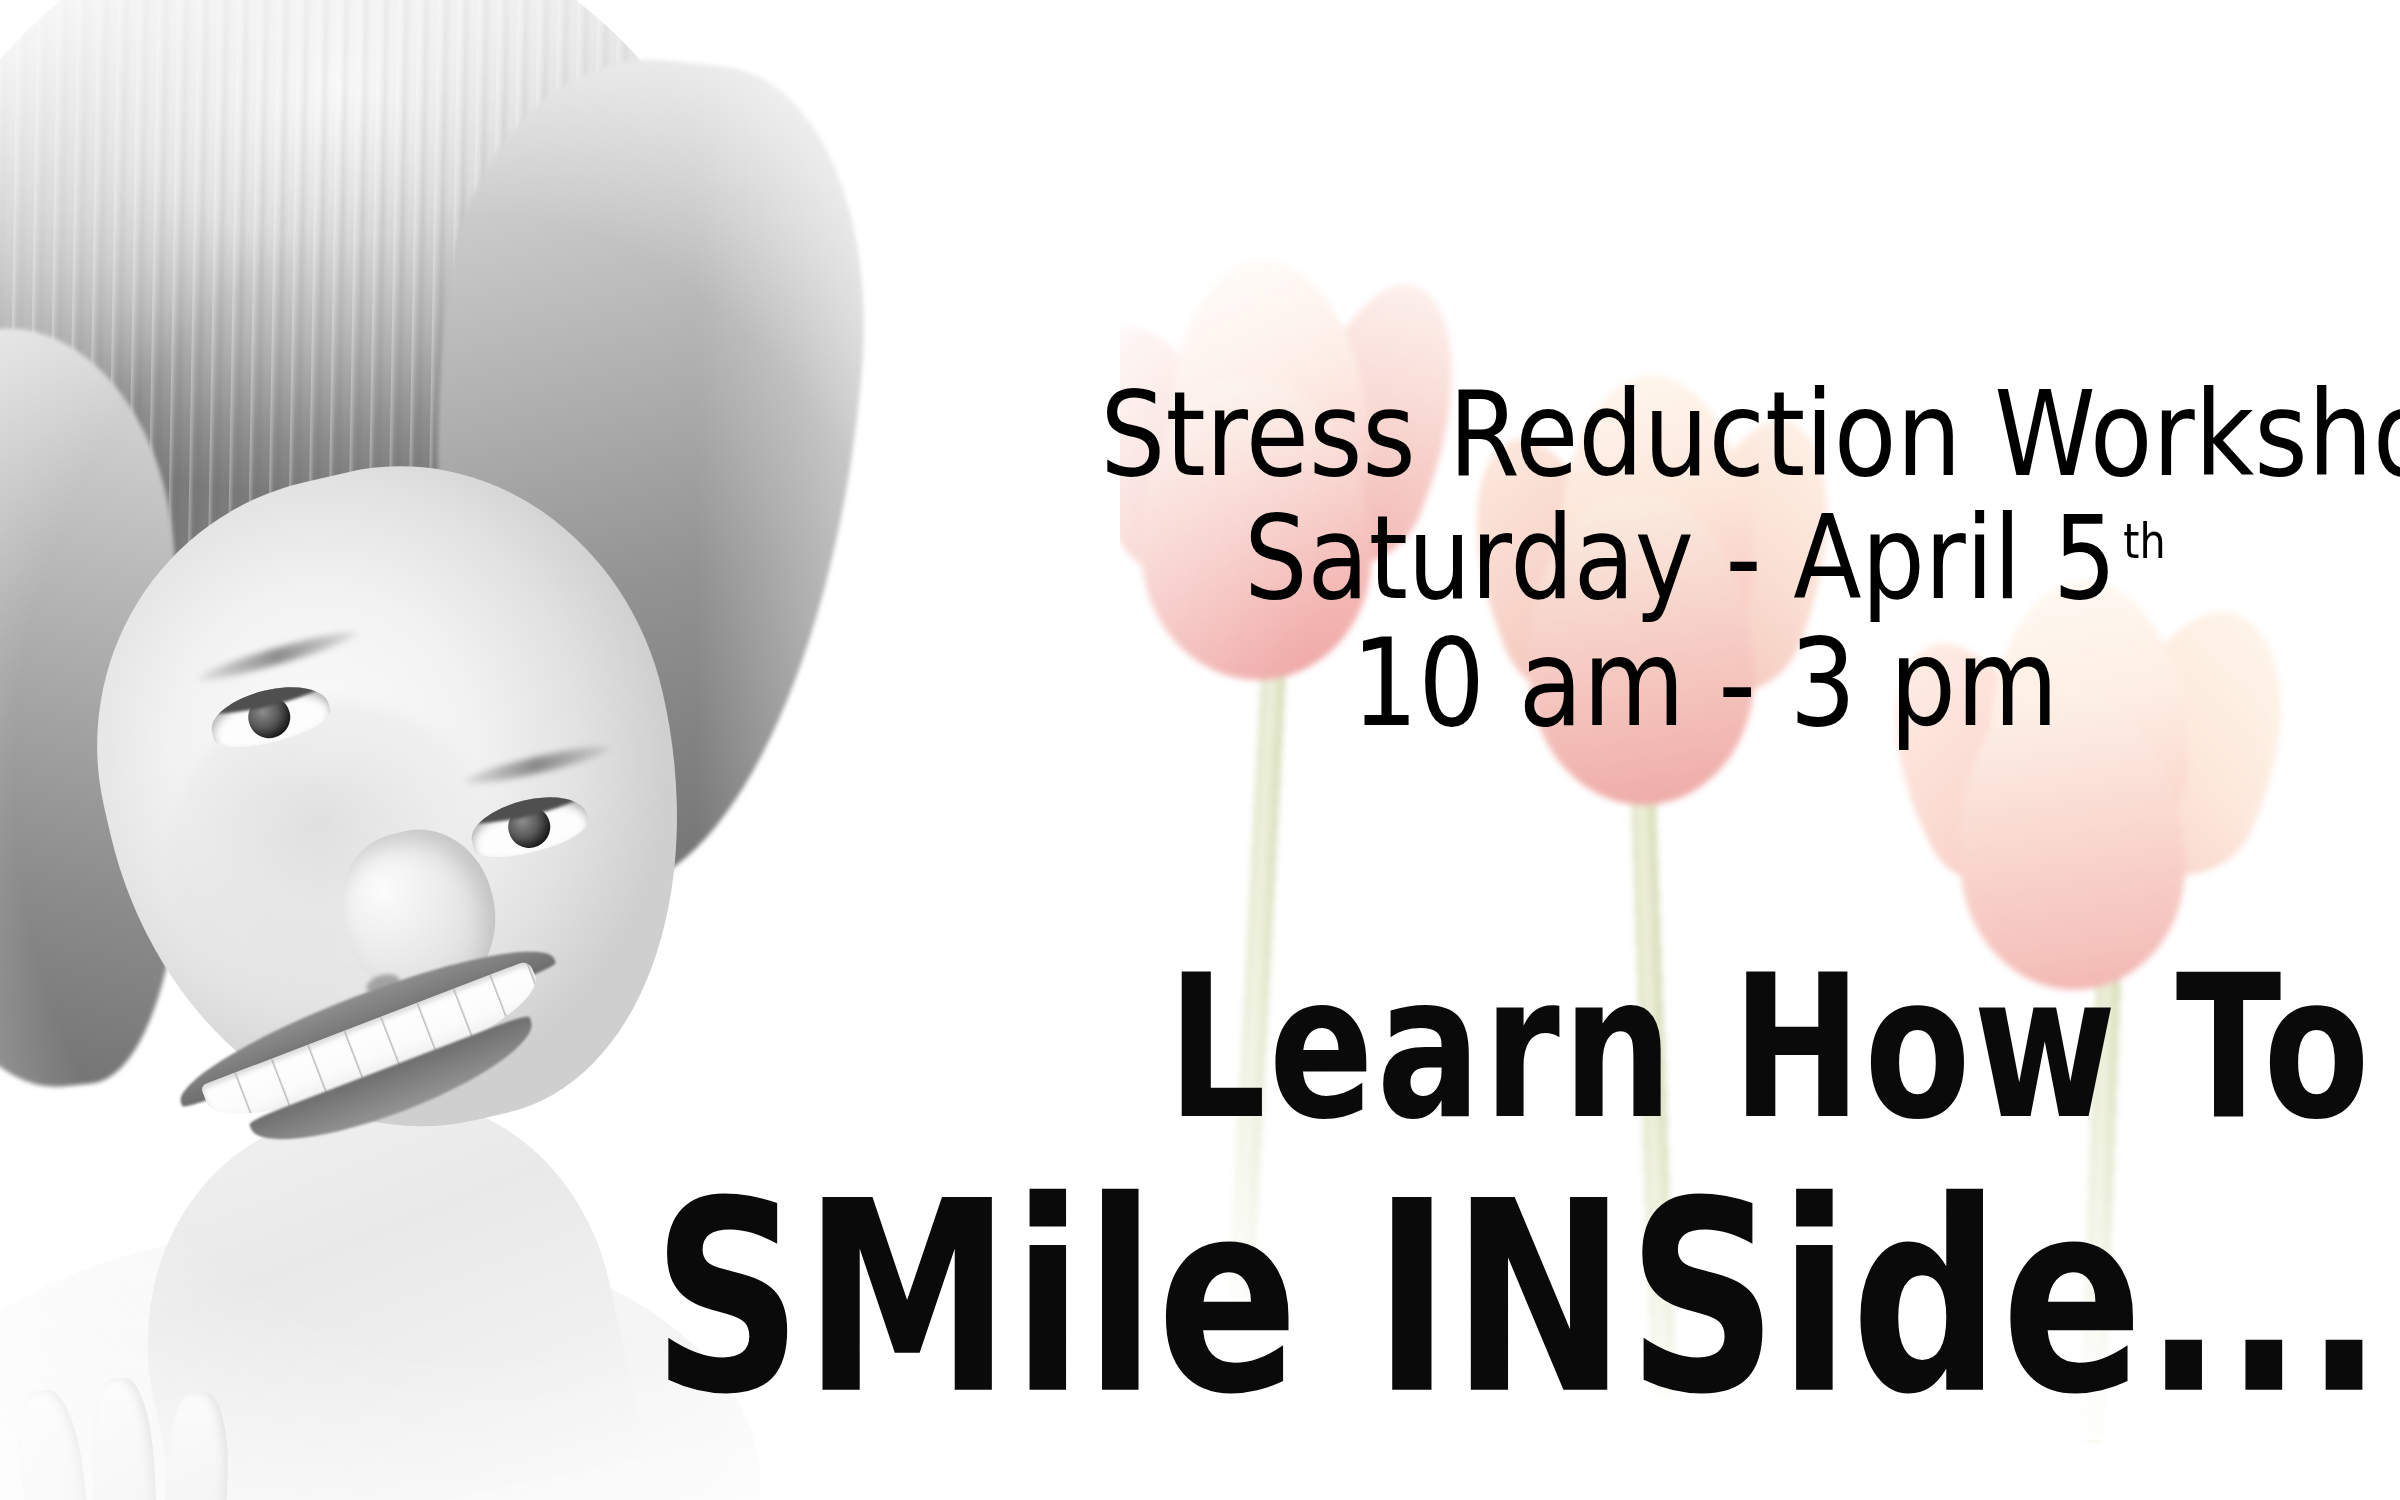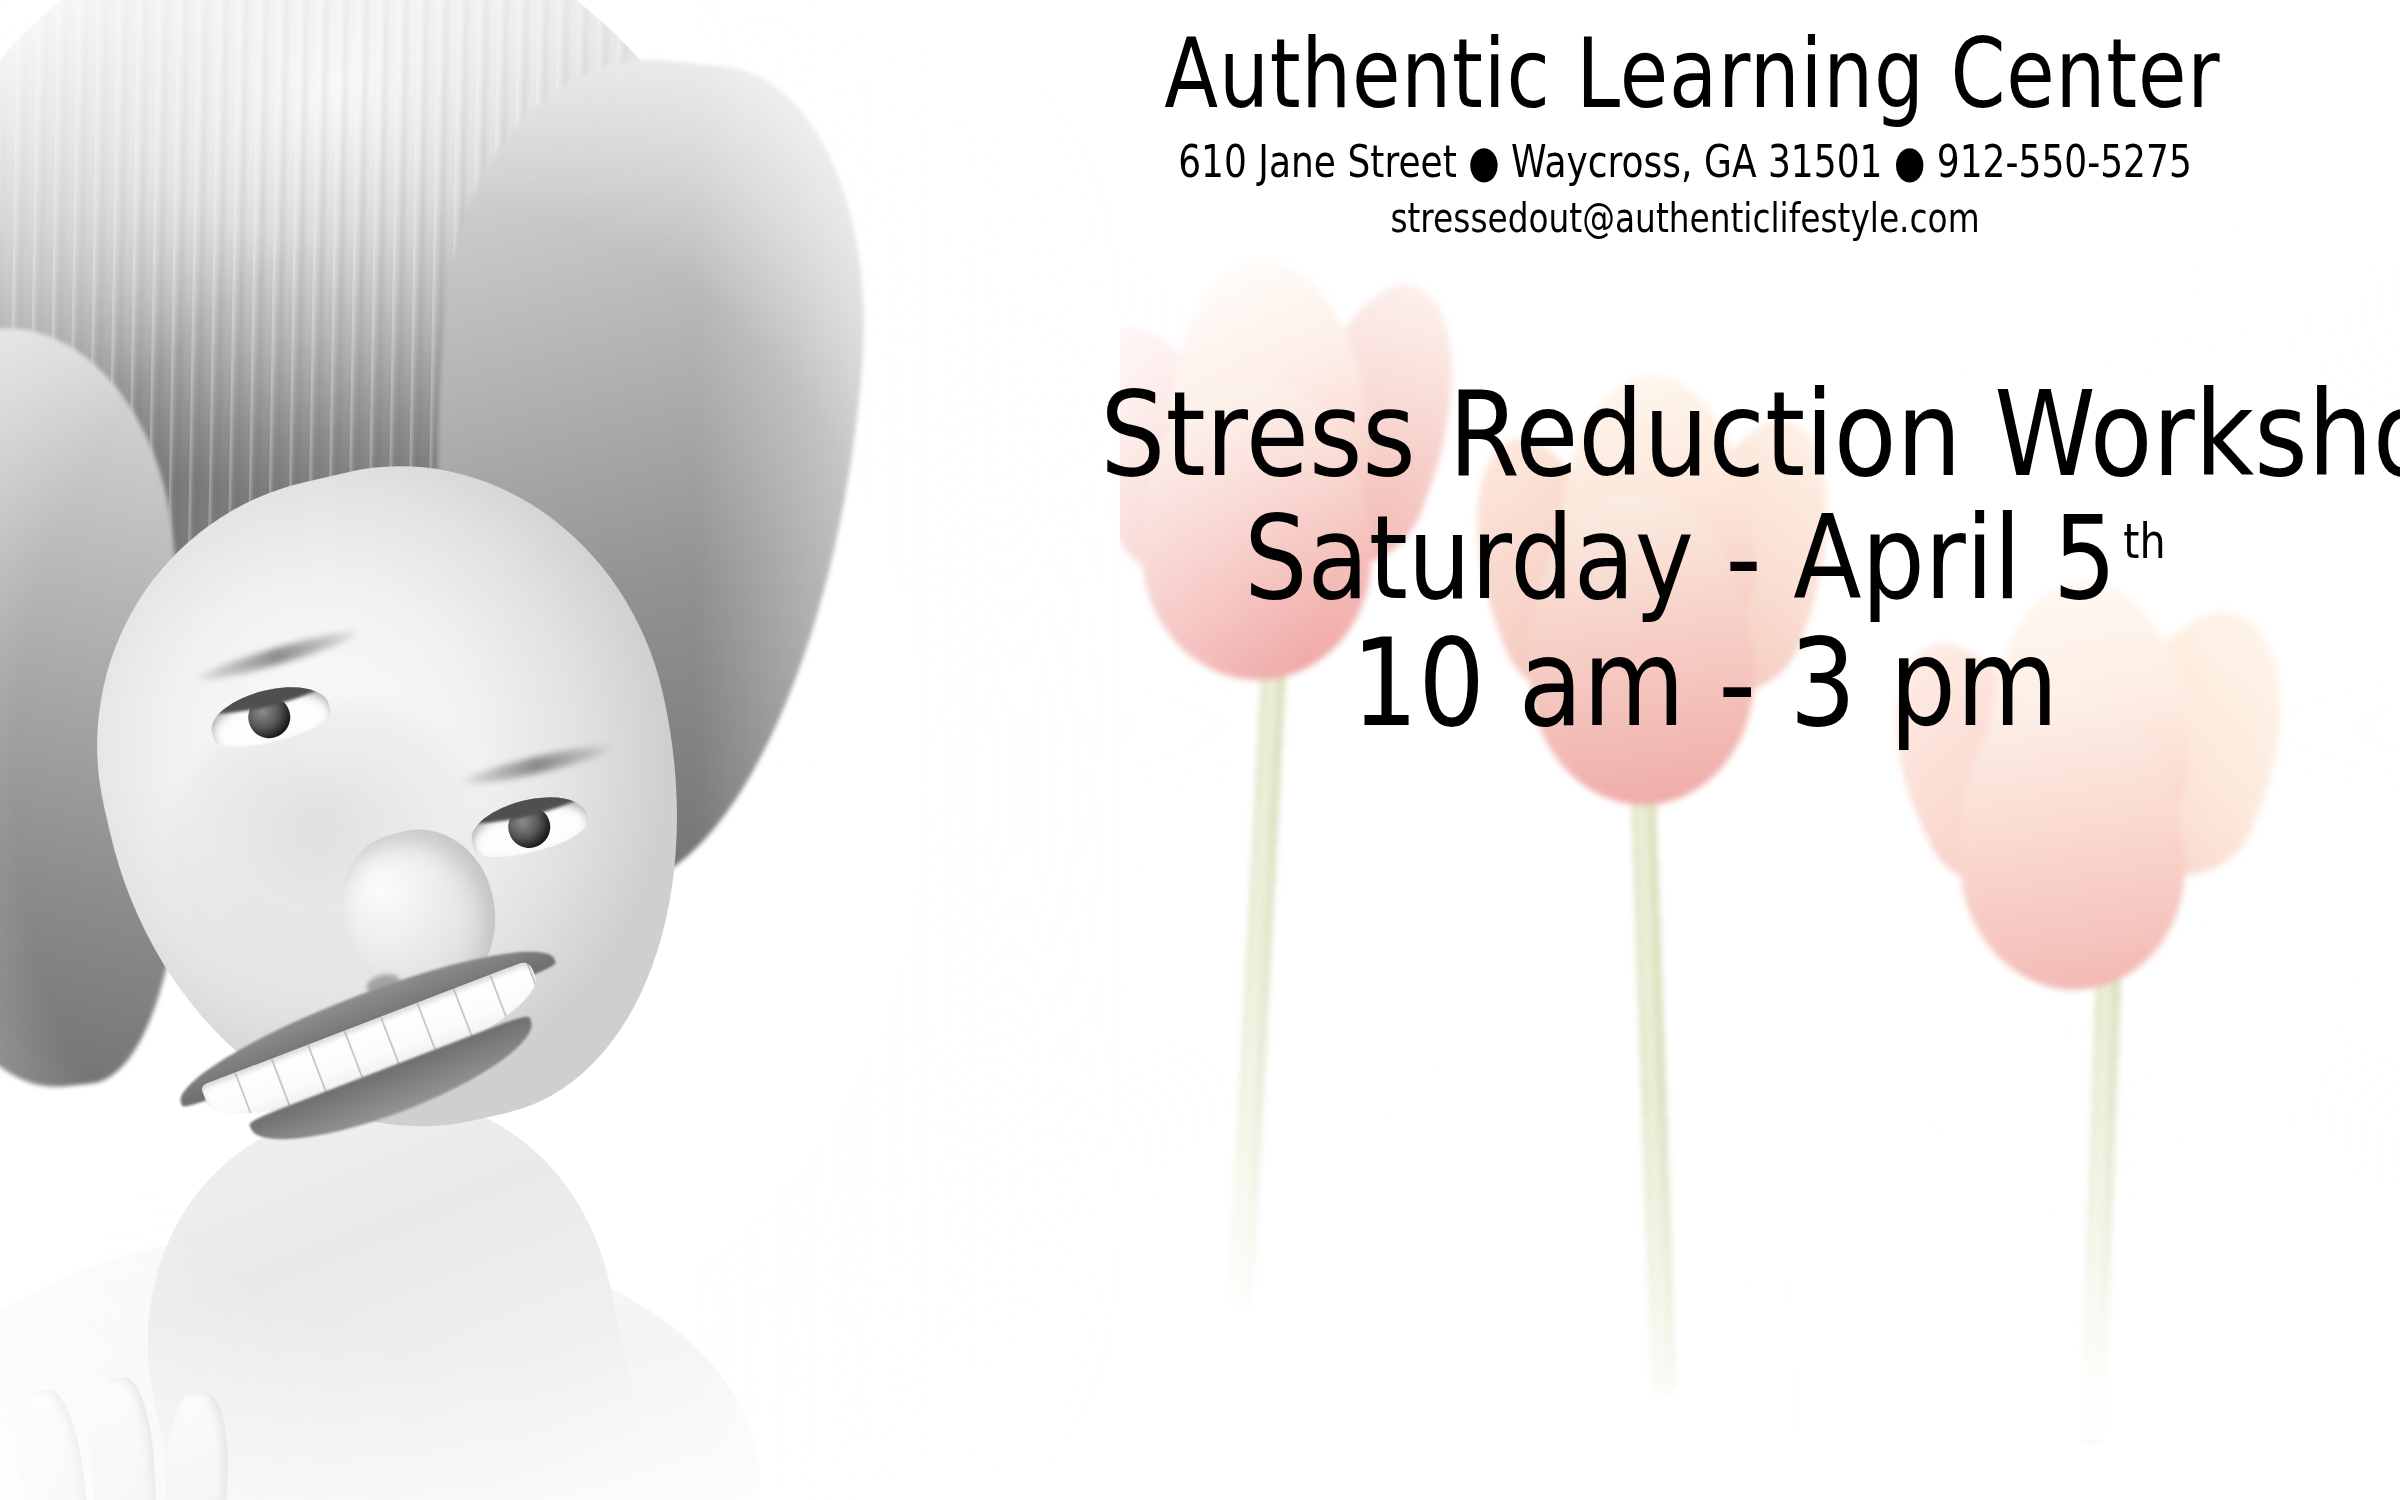--- a/index.html
+++ b/index.html
@@ -554,30 +554,29 @@
         <div class="petal p-mid"></div>
         <div class="petal p-front"></div>
       </div>
     </div>
 
     <div class="tulip-soft"></div>
   </div>
 
   <div class="text-layer">
 
-    <div class="org-block">
-      <div class="org-name">Authentic Learning Center</div>
-      <div class="org-addr">610 Jane Street  ●  Waycross, GA  31501  ●  912-550-5275</div>
-      <div class="org-email">stressedout@authenticlifestyle.com</div>
-    </div>
 
     <div class="event-block">
       <div class="event-title">Stress Reduction Workshop</div>
       <div class="event-date">
         <span>Saturday - April 5</span><span class="sup">th</span>
       </div>
       <div class="event-time">10 am - 3 pm</div>
     </div>
 
+    <div class="tagline-block">
+      <div class="tagline-1">Learn How To</div>
+      <div class="tagline-2">SMile INSide...</div>
+    </div>
 
   </div>
 
 </div>
 
 </body></html>

